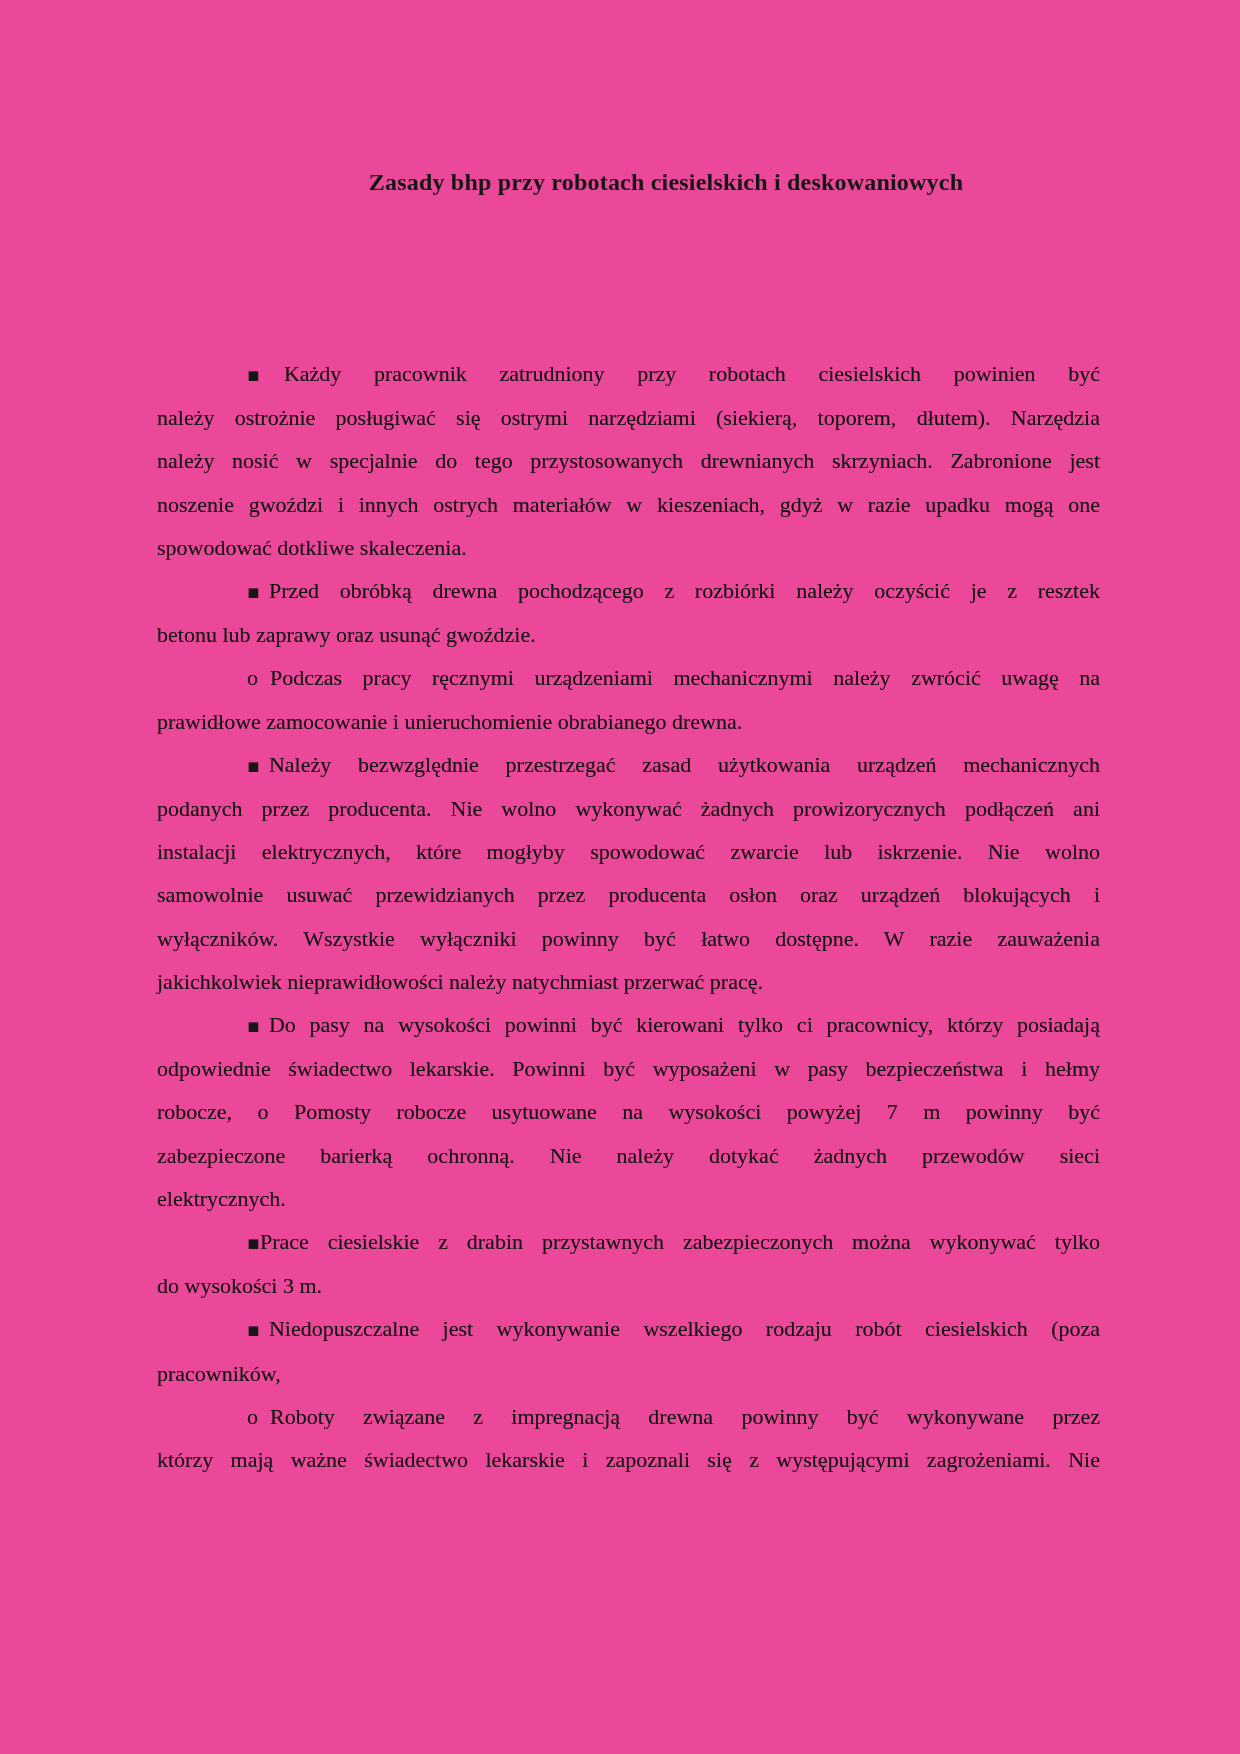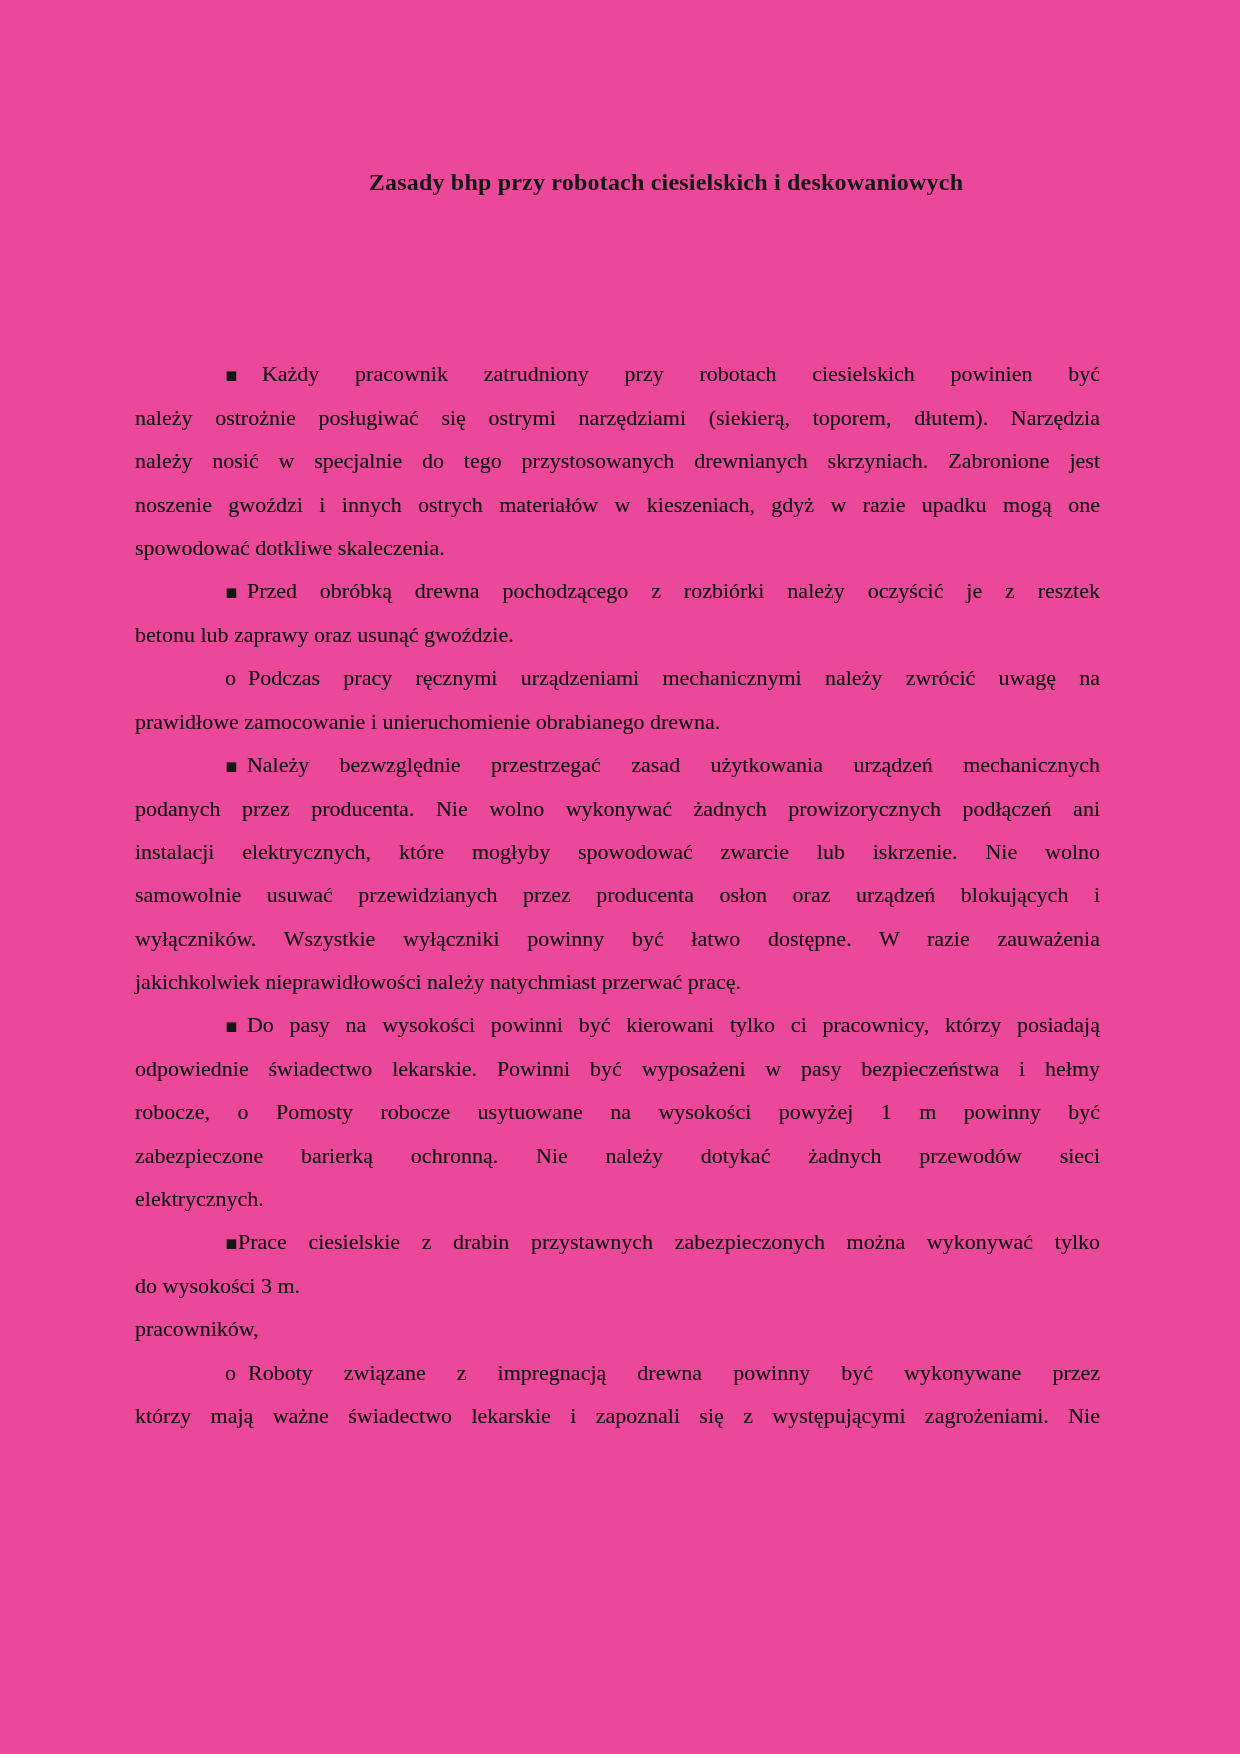--- a/index.html
+++ b/index.html
@@ -25,21 +25,21 @@
     line-height: 28px;
     letter-spacing: 0.2px;
   }
   .doc-body {
     margin: 156px 138px 0 135px; 
     width: 965px;
     font-size: 22px;
     line-height: 43.2px;
     text-shadow: 0 0 0.5px rgba(20,20,20,0.45); 
   }
-  .ln { white-space: normal; }
+  .ln { white-space: normal; margin-left: 22px; }
   
   .j  { text-align: justify; text-align-last: justify; }
   
   .ind { padding-left: 90px; }
   
   .blt { display: inline-block; }
   .sq  { font-family: "DejaVu Sans", sans-serif; font-size: 19px; }
   .g-wide { margin-right: 24px; }
   .g-sm   { margin-right: 9px;  }
   .g-o    { margin-right: 12px; }
@@ -68,26 +68,27 @@
 
     <div class="ln j ind"><span class="blt sq g-sm">▪</span><span>Należy bezwzględnie przestrzegać zasad użytkowania urządzeń mechanicznych</span></div>
     <div class="ln j"><span>podanych przez producenta. Nie wolno wykonywać żadnych prowizorycznych podłączeń ani</span></div>
     <div class="ln j"><span>instalacji elektrycznych, które mogłyby spowodować zwarcie lub iskrzenie. Nie wolno</span></div>
     <div class="ln j"><span>samowolnie usuwać przewidzianych przez producenta osłon oraz urządzeń blokujących i</span></div>
     <div class="ln j"><span>wyłączników. Wszystkie wyłączniki powinny być łatwo dostępne. W razie zauważenia</span></div>
     <div class="ln"><span>jakichkolwiek nieprawidłowości należy natychmiast przerwać pracę.</span></div>
 
     <div class="ln j ind"><span class="blt sq g-sm">▪</span><span>Do pasy na wysokości powinni być kierowani tylko ci pracownicy, którzy posiadają</span></div>
     <div class="ln j"><span>odpowiednie świadectwo lekarskie. Powinni być wyposażeni w pasy bezpieczeństwa i hełmy</span></div>
-    <div class="ln j"><span>robocze, o Pomosty robocze usytuowane na wysokości powyżej 1 m powinny być</span></div>
+    <div class="ln j"><span>robocze, o Pomosty robocze usytuowane na wysokości powyżej 7 m powinny być</span></div>
     <div class="ln j"><span>zabezpieczone barierką ochronną. Nie należy dotykać żadnych przewodów sieci</span></div>
     <div class="ln"><span>elektrycznych.</span></div>
 
     <div class="ln j ind"><span class="blt sq g-none">▪</span><span>Prace ciesielskie z drabin przystawnych zabezpieczonych można wykonywać tylko</span></div>
     <div class="ln"><span>do wysokości 3 m.</span></div>
 
+    <div class="ln j ind"><span class="blt sq g-sm">▪</span><span>Niedopuszczalne jest wykonywanie wszelkiego rodzaju robót ciesielskich (poza</span></div>
 
     <div class="ln"><span>pracowników,</span></div>
     <div class="ln j ind"><span class="blt g-o">o</span><span>Roboty związane z impregnacją drewna powinny być wykonywane przez</span></div>
     <div class="ln j"><span>którzy mają ważne świadectwo lekarskie i zapoznali się z występującymi zagrożeniami. Nie</span></div>
 
   </div>
 </div>
 
 </body></html>

